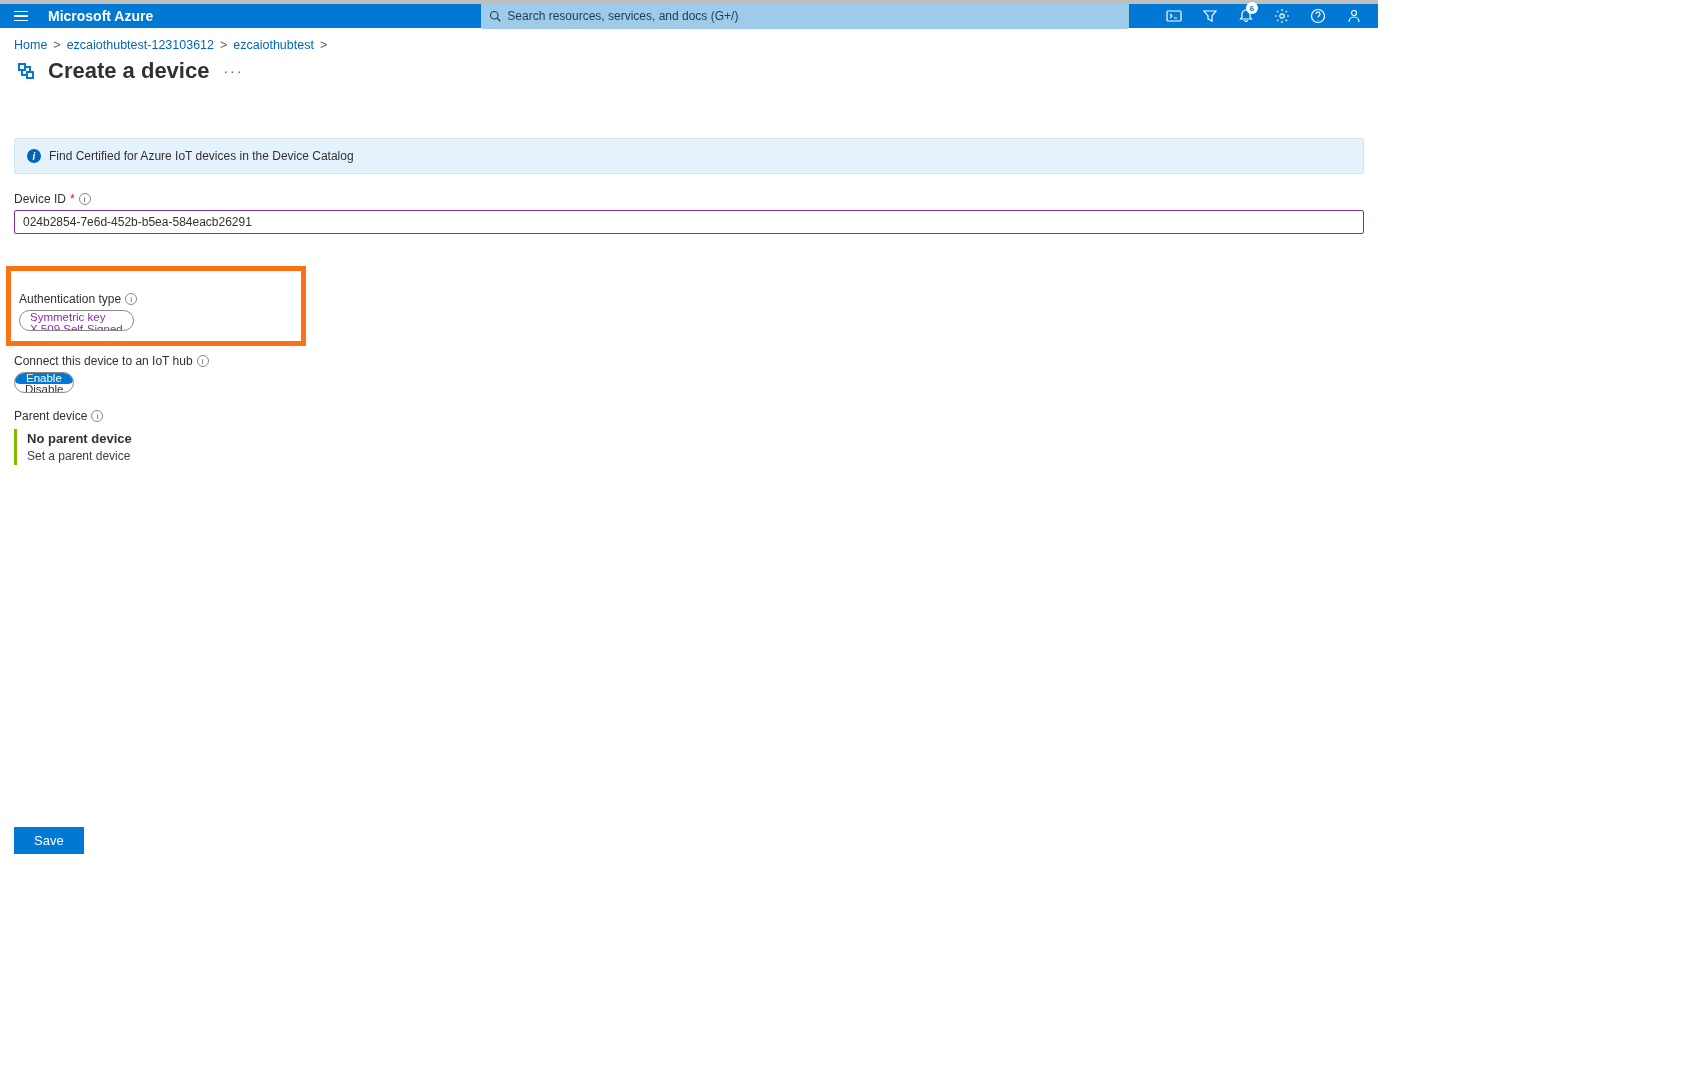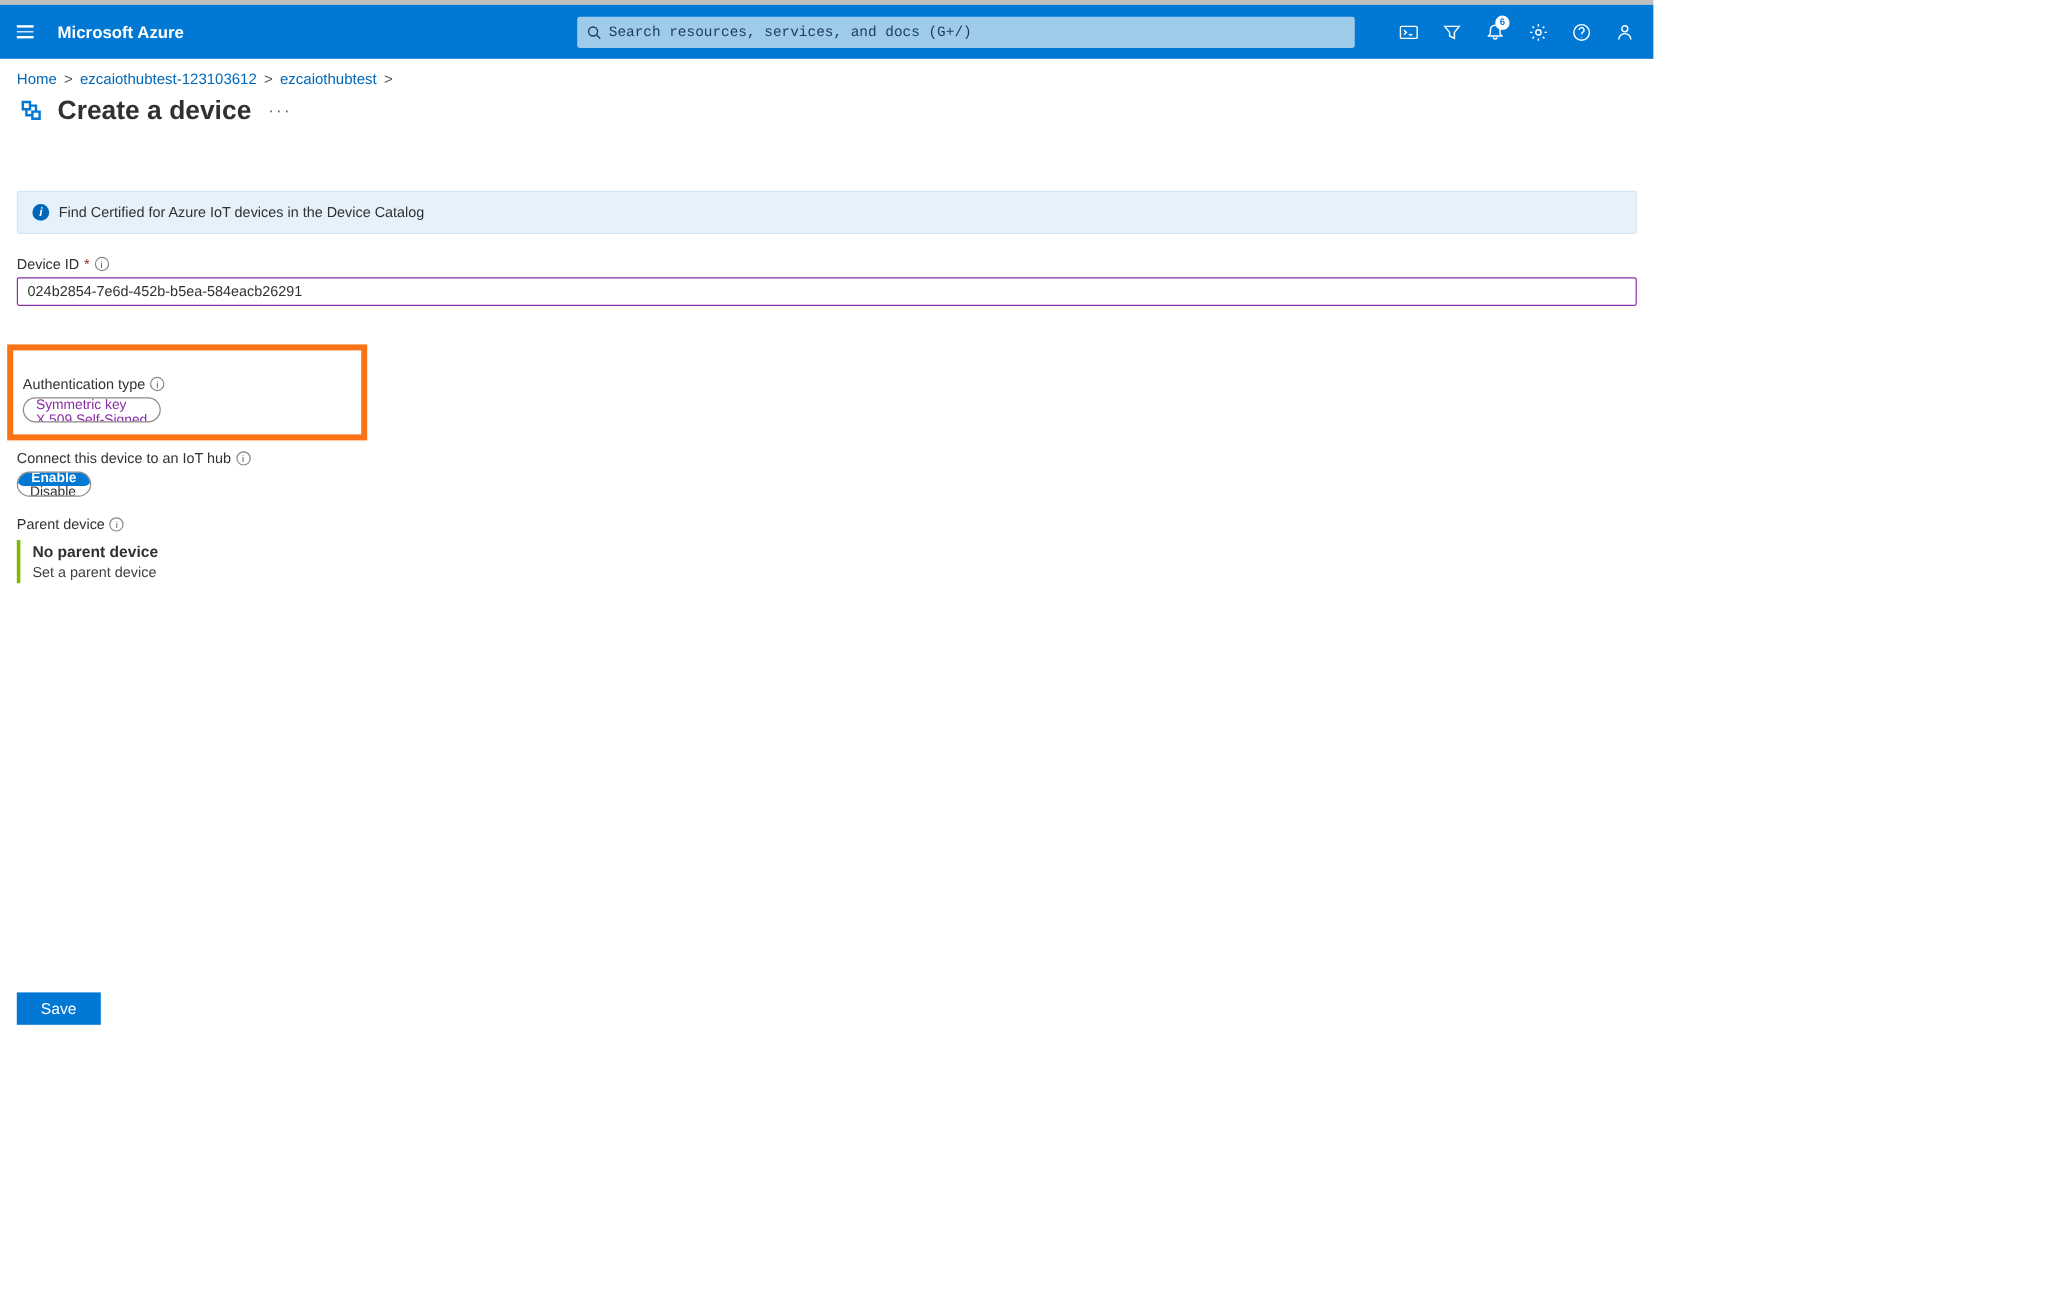--- a/index.html
+++ b/index.html
@@ -12,21 +12,21 @@
   height: 868px;
   position: relative;
   overflow: hidden;
 }
 
 
 .top-strip { height: 4px; background: #bfbfbf; }
 
 
 .header {
-  height: 45px;
+  height: 24px;
   background: #0078d4;
   display: flex;
   align-items: center;
   color: #fff;
   padding: 0 8px;
   gap: 8px;
 }
 .hamburger { width: 20px; height: 20px; display: flex; flex-direction: column; justify-content: center; gap: 3px; cursor: pointer; margin: 0 6px; }
 .hamburger span { height: 1.5px; background: #fff; width: 14px; }
 .brand { font-size: 14px; font-weight: 600; margin-right: 20px; white-space: nowrap; }
@@ -42,21 +42,20 @@
   color: #1b3a57;
   gap: 6px;
 }
 .search-box input {
   flex: 1;
   border: none;
   background: transparent;
   outline: none;
   font-size: 12px;
   color: #1b3a57;
-  font-family: Liberation Mono, monospace;
 }
 .search-box input::placeholder { color: #1b3a57; }
 .header-spacer { flex: 1; }
 .header-icons { display: flex; gap: 4px; align-items: center; }
 .header-icon {
   width: 32px; height: 40px;
   display: flex; align-items: center; justify-content: center;
   cursor: pointer; position: relative;
 }
 .badge {
@@ -163,21 +162,20 @@
   border-radius: 12px;
   margin: -1px;
   font-weight: 400;
 }
 
 .pill-group.connect .pill { color: #323130; }
 .pill-group.connect .pill.enabled {
   background: #0078d4; color: #fff;
   border-radius: 12px; margin: -1px;
   padding: 0 12px;
-  font-weight: bold;
 }
 .pill-group.connect .pill.disabled { color: #323130; }
 
 .section { margin-bottom: 16px; }
 
 .parent-box {
   border-left: 3px solid #7fba00;
   padding: 2px 0 2px 10px;
   margin-top: 6px;
 }

